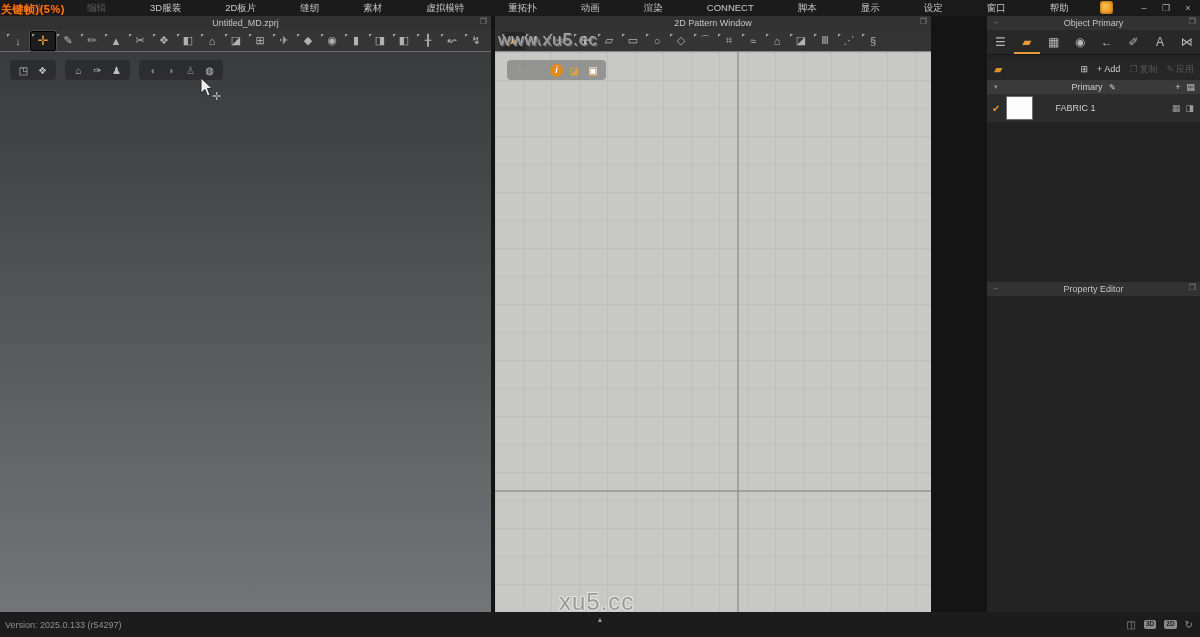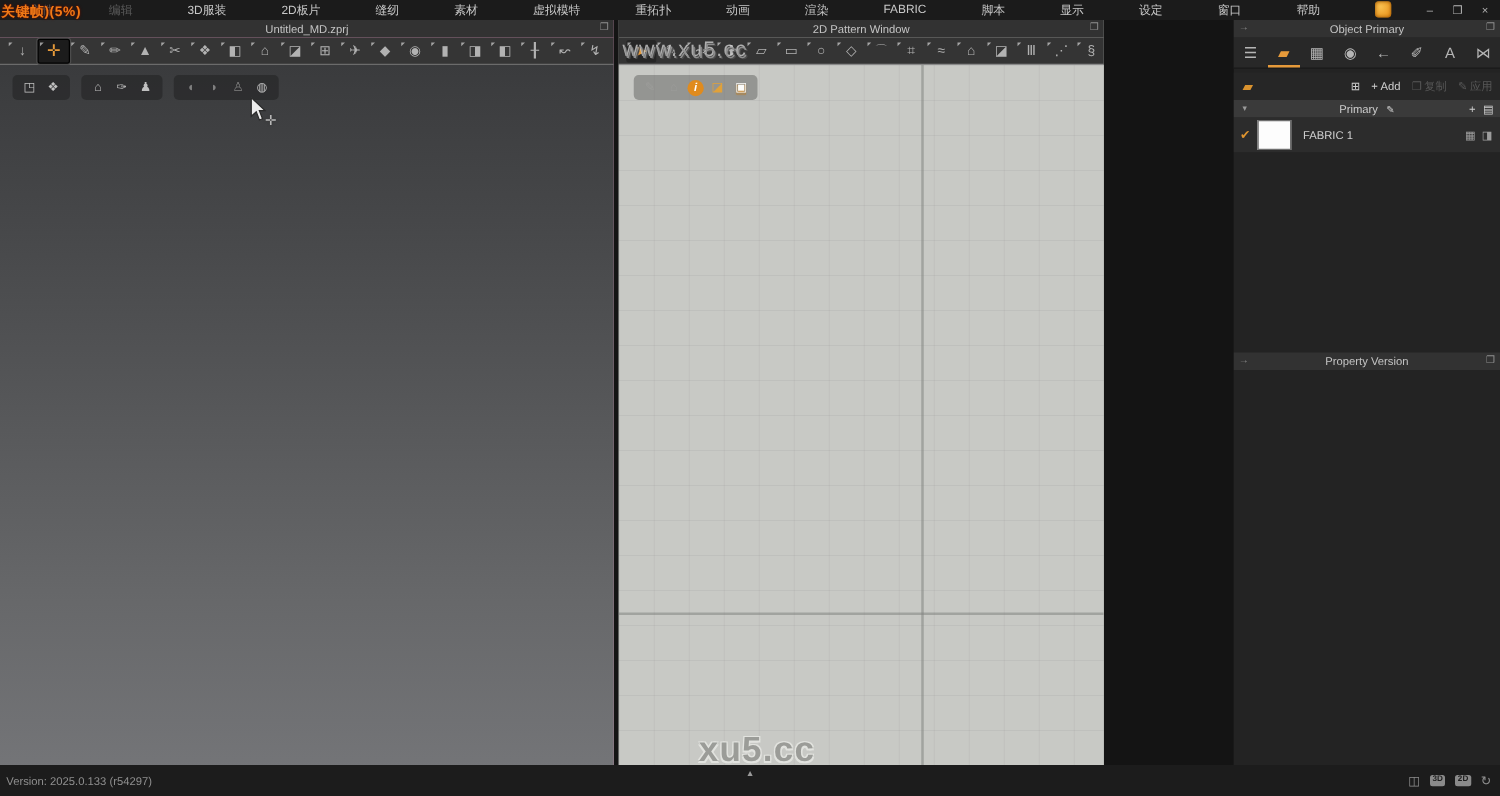--- a/index.html
+++ b/index.html
@@ -14,22 +14,22 @@
   .menu-item{font-size:9.5px;color:#c8c8c8;padding:0 22px;white-space:nowrap;cursor:default}
   .menu-item.obscured{opacity:.35}
   .menu-overlay{position:absolute;left:1px;top:2px;font-size:11px;font-weight:bold;color:#f07a17;
     text-shadow:0 0 2px #5a1000,0 0 1px #801800;z-index:9;white-space:nowrap;letter-spacing:.5px}
   .win-cluster{position:absolute;right:5px;top:1px;display:flex;align-items:center}
   .app-logo{width:13px;height:13px;border-radius:3px;margin-right:16px;
     background:radial-gradient(circle at 35% 35%,#f8c050,#e78c12);box-shadow:inset 0 0 3px #8a4a00}
   .win-btn{font-size:9px;color:#b5b5b5;width:14px;text-align:center;margin-left:8px}
   
   .panel{position:absolute;top:16px;bottom:19px}
-  .p3d{left:0;width:491px;background:#f9a8d4}
-  .p2d{left:495px;width:388px;background:#c8c9c5}
+  .p3d{left:0;width:491px;background:#4c1d95}
+  .p2d{left:495px;width:436px;background:#c8c9c5}
   .pright{left:987px;width:213px;background:#232323}
   .ptitle{height:14px;background:#323232;position:relative;display:flex;align-items:center;justify-content:center;
     font-size:9px;color:#c4c4c4}
   .float-ico{position:absolute;right:4px;top:1px;font-size:8px;color:#8f8f8f}
   .pin-ico{position:absolute;left:4px;top:1px;font-size:8px;color:#8f8f8f}
   
   .tbar{height:21px;display:flex;align-items:center;padding-left:6px;position:relative}
   .tbar3d{background:#353535;border-bottom:1px solid #6b6b6b}
   .tbar2d{background:#343434;border-bottom:1px solid #8a8a8a}
   .ti{width:24px;height:18px;display:flex;align-items:center;justify-content:center;
@@ -58,21 +58,21 @@
   .axis-v{position:absolute;top:0;bottom:0;left:242px;width:2px;background:rgba(130,131,128,.55)}
   .axis-h{position:absolute;left:0;right:0;top:438px;height:2px;background:rgba(130,131,128,.55)}
   .hud2d{position:absolute;top:8px;left:12px;height:20px;background:rgba(106,106,104,.55);border-radius:4px;
     display:flex;align-items:center;padding:0 5px;gap:3px;z-index:2}
   .hud2d .hud-ico{width:16px;font-size:10px;color:#e6e6e4}
   .hud2d .dim{color:#9c9c9a}
   .hud2d .info{width:13px;height:13px;background:#e08b1e;border-radius:50%;color:#fff;font-size:9px;
     font-weight:bold;font-style:italic;display:flex;align-items:center;justify-content:center}
   .hud2d .fab{color:#e0a13a}
   .hud2d .lit{color:#fbfbf9;text-shadow:0 1px 1px #c27712}
-  .wm-canvas{position:absolute;left:64px;bottom:2px;font-size:28px;font-weight:bold;letter-spacing:1px;
+  .wm-canvas{position:absolute;left:64px;bottom:2px;font-size:24px;font-weight:normal;letter-spacing:1px;
     color:#9b9c98;text-shadow:-1px -1px 0 #e2e3df,1px -1px 0 #e2e3df,-1px 1px 0 #e2e3df,1px 1px 0 #e2e3df}
   
   .ob-tabs{position:absolute;top:14px;left:0;right:0;height:24px;background:#282828;display:flex;
     border-bottom:1px solid #191919}
   .ob-tab{flex:1;display:flex;align-items:center;justify-content:center;font-size:12px;color:#b5b5b5}
   .ob-tab.active-tab{color:#e69a3a;box-shadow:inset 0 -2px 0 #e69a3a}
   .ob-actions{position:absolute;top:42px;left:0;right:0;height:22px;background:#262626;display:flex;
     align-items:center;font-size:9px}
   .fabric-orange{color:#d9922e;font-size:11px;margin-left:7px}
   .actions-right{margin-left:auto;display:flex;align-items:center;gap:9px;margin-right:6px}
@@ -80,21 +80,21 @@
   .act .ic{font-size:9px}
   .grayed{color:#575757}
   .prim-header{position:absolute;top:64px;left:0;right:0;height:14px;background:#3a3a3a;font-size:9px;color:#cdcdcd}
   .prim-caret{position:absolute;left:7px;top:3px;font-size:7px;color:#9a9a9a}
   .prim-center{position:absolute;left:0;right:0;top:2px;text-align:center}
   .prim-edit{font-size:8px;color:#cdcdcd;margin-left:4px}
   .prim-right{position:absolute;right:5px;top:2px;display:flex;gap:6px;font-size:9px;color:#cdcdcd}
   .fabric-row{position:absolute;top:78px;left:0;right:0;height:28px;background:#2c2c2c;display:flex;align-items:center}
   .fabric-check{color:#e0952f;font-size:10px;margin:0 6px 0 5px}
   .swatch{width:25px;height:22px;background:#fdfdfd;border:1px solid #6e6e6e;flex:none}
-  .fabric-name{font-size:9px;color:#d0d0d0;margin-left:9px}
+  .fabric-name{font-size:9px;color:#d0d0d0;margin-left:22px}
   .fabric-row-icons{margin-left:auto;margin-right:6px;display:flex;gap:5px;font-size:9px;color:#9c9c9c}
   .ob-rest{position:absolute;top:106px;left:0;right:0;height:160px;background:#232323}
   .pe-header{position:absolute;top:266px;left:0;right:0;height:14px;background:#323232;display:flex;
     align-items:center;justify-content:center;font-size:9px;color:#c4c4c4}
   .pe-body{position:absolute;top:280px;left:0;right:0;bottom:0;background:#232323}
   
   .statusbar{position:absolute;left:0;right:0;bottom:0;height:25px;background:#1c1c1c;display:flex;
     align-items:center;font-size:9px;color:#8f8f8f;z-index:8}
   .version{margin-left:5px}
   .expand-arrow{position:absolute;left:50%;transform:translateX(-50%);top:4px;font-size:7px;color:#9a9a9a}
@@ -112,21 +112,21 @@
   <span class="menu-item obscured">文件</span>
       <span class="menu-item obscured">编辑</span>
       <span class="menu-item">3D服装</span>
       <span class="menu-item">2D板片</span>
       <span class="menu-item">缝纫</span>
       <span class="menu-item">素材</span>
       <span class="menu-item">虚拟模特</span>
       <span class="menu-item">重拓扑</span>
       <span class="menu-item">动画</span>
       <span class="menu-item">渲染</span>
-      <span class="menu-item">FABRIC</span>
+      <span class="menu-item">CONNECT</span>
       <span class="menu-item">脚本</span>
       <span class="menu-item">显示</span>
       <span class="menu-item">设定</span>
       <span class="menu-item">窗口</span>
       <span class="menu-item">帮助</span>
     </div>
   <span class="menu-overlay">关键帧)(5%)</span>
   <div class="win-cluster">
     <span class="app-logo"></span>
     <span class="win-btn">–</span>
@@ -290,21 +290,21 @@
     <span class="fabric-row-icons">
       <span>▦</span>
       <span>◨</span>
     </span>
   </div>
 
   <div class="ob-rest"></div>
 
   <div class="pe-header">
     <span class="pin-ico">→</span>
-    <span>Property Version</span>
+    <span>Property Editor</span>
     <span class="float-ico">❐</span>
   </div>
   <div class="pe-body"></div>
 </div>
 
 <div class="statusbar">
   <span class="version">Version: 2025.0.133 (r54297)</span>
   <span class="expand-arrow">▲</span>
   <div class="status-icons">
 

